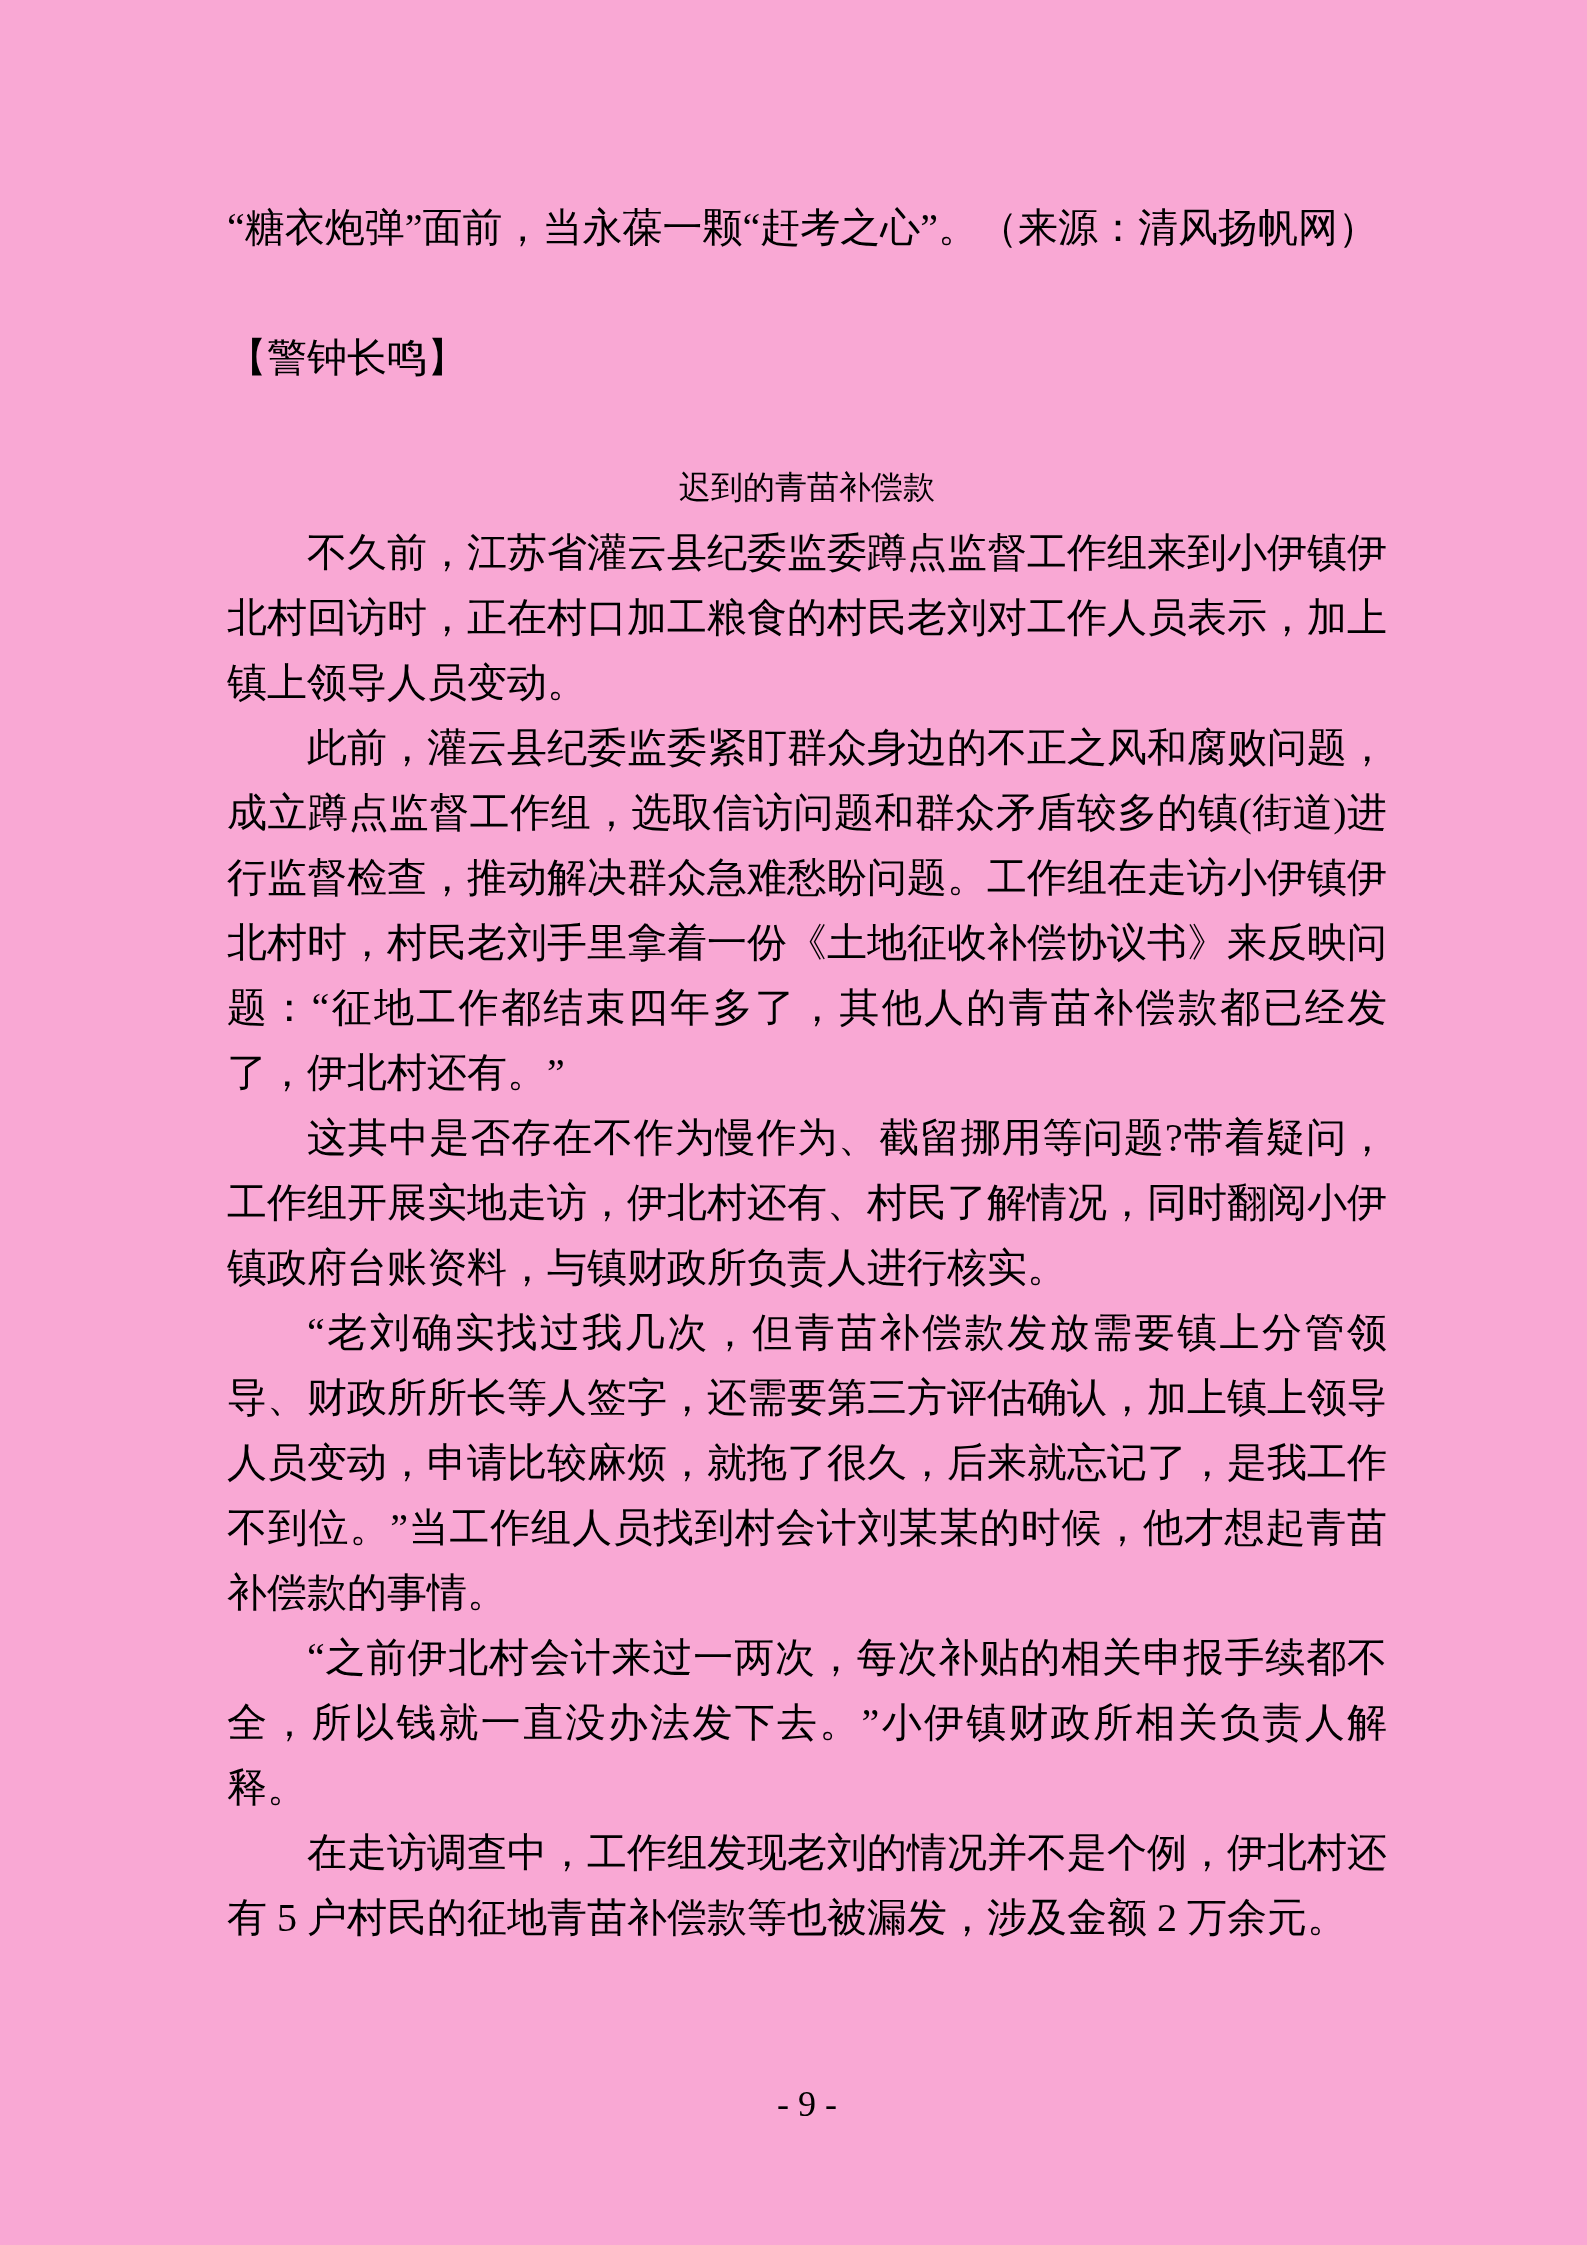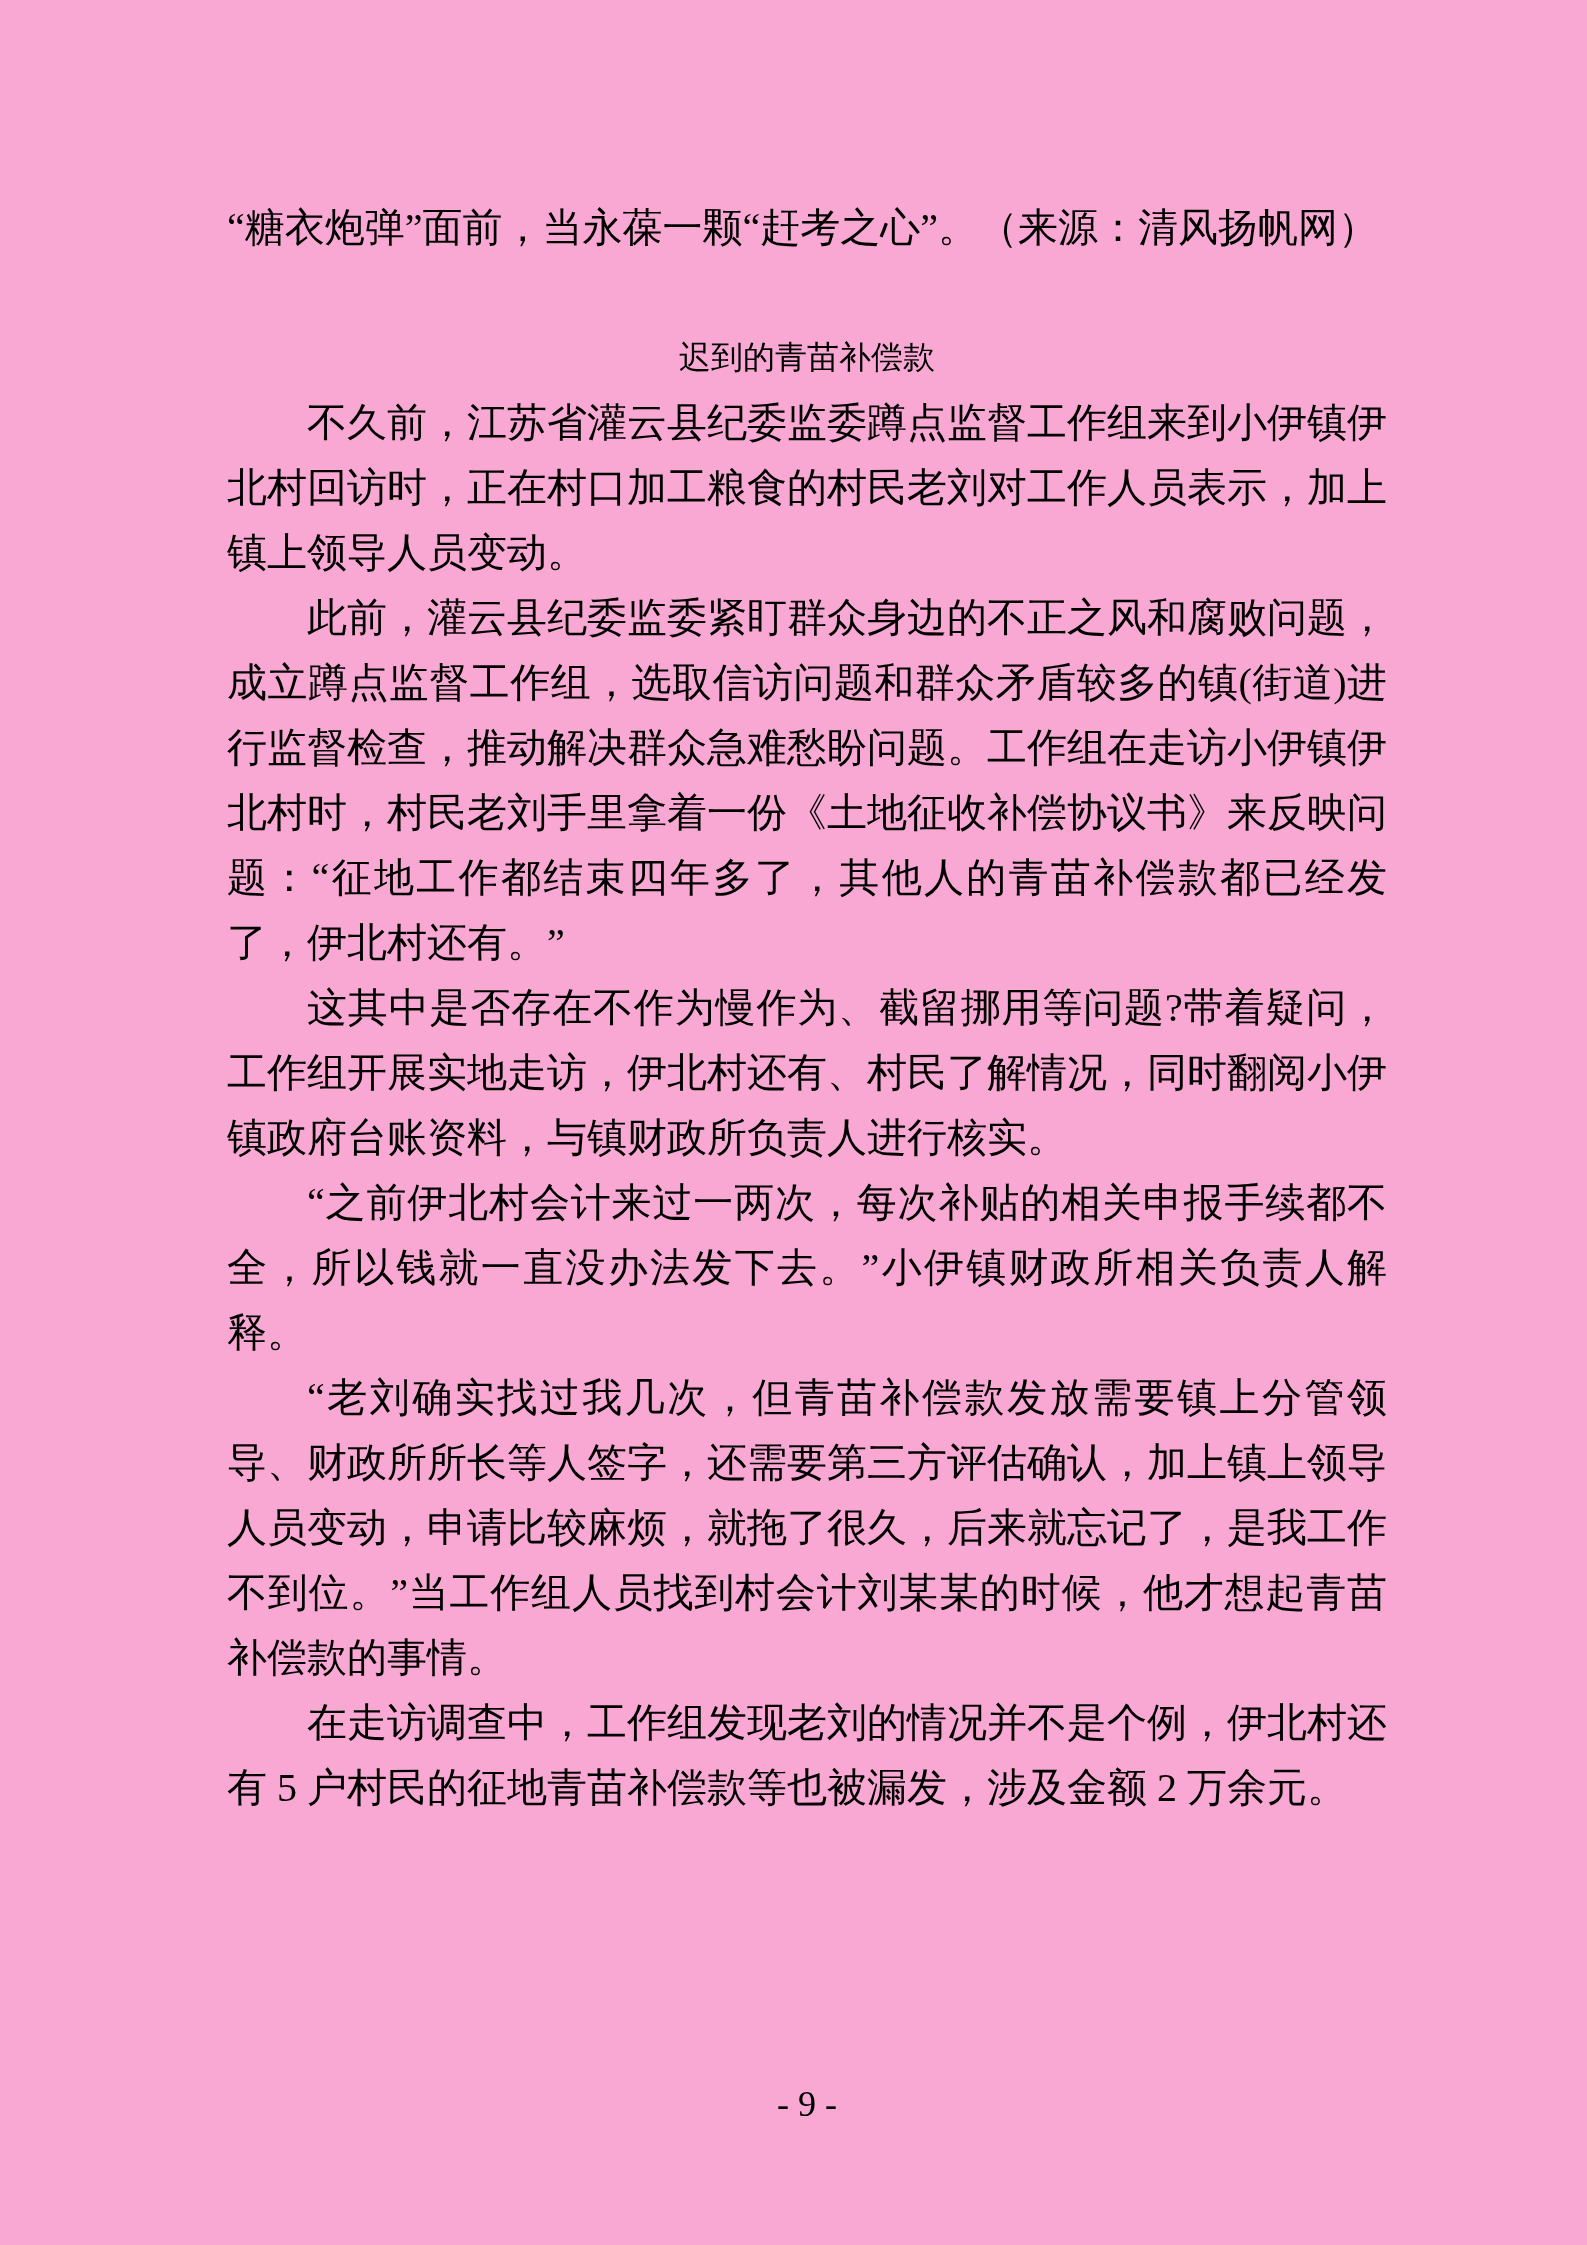--- a/index.html
+++ b/index.html
@@ -60,28 +60,29 @@
   }
 </style>
 </head>
 <body>
 
 <div class="page">
   <div class="content">
 
     <p class="cont-para">“糖衣炮弹”面前，当永葆一颗“赶考之心”。（来源：清风扬帆网）</p>
 
+    <p class="section-header">【警钟长鸣】</p>
 
     <p class="article-title">迟到的青苗补偿款</p>
 
     <div class="body">
       <p class="body-para">不久前，江苏省灌云县纪委监委蹲点监督工作组来到小伊镇伊北村回访时，正在村口加工粮食的村民老刘对工作人员表示，加上镇上领导人员变动。</p>
       <p class="body-para">此前，灌云县纪委监委紧盯群众身边的不正之风和腐败问题，成立蹲点监督工作组，选取信访问题和群众矛盾较多的镇(街道)进行监督检查，推动解决群众急难愁盼问题。工作组在走访小伊镇伊北村时，村民老刘手里拿着一份《土地征收补偿协议书》来反映问题：“征地工作都结束四年多了，其他人的青苗补偿款都已经发了，伊北村还有。”</p>
       <p class="body-para">这其中是否存在不作为慢作为、截留挪用等问题?带着疑问，工作组开展实地走访，伊北村还有、村民了解情况，同时翻阅小伊镇政府台账资料，与镇财政所负责人进行核实。</p>
+      <p class="body-para">“老刘确实找过我几次，但青苗补偿款发放需要镇上分管领导、财政所所长等人签字，还需要第三方评估确认，加上镇上领导人员变动，申请比较麻烦，就拖了很久，后来就忘记了，是我工作不到位。”当工作组人员找到村会计刘某某的时候，他才想起青苗补偿款的事情。</p>
       <p class="body-para">“之前伊北村会计来过一两次，每次补贴的相关申报手续都不全，所以钱就一直没办法发下去。”小伊镇财政所相关负责人解释。</p>
-      <p class="body-para">“老刘确实找过我几次，但青苗补偿款发放需要镇上分管领导、财政所所长等人签字，还需要第三方评估确认，加上镇上领导人员变动，申请比较麻烦，就拖了很久，后来就忘记了，是我工作不到位。”当工作组人员找到村会计刘某某的时候，他才想起青苗补偿款的事情。</p>
       <p class="body-para">在走访调查中，工作组发现老刘的情况并不是个例，伊北村还有 5 户村民的征地青苗补偿款等也被漏发，涉及金额 2 万余元。</p>
     </div>
 
   </div>
 
   <div class="page-number">- 9 -</div>
 </div>
 
 </body></html>

